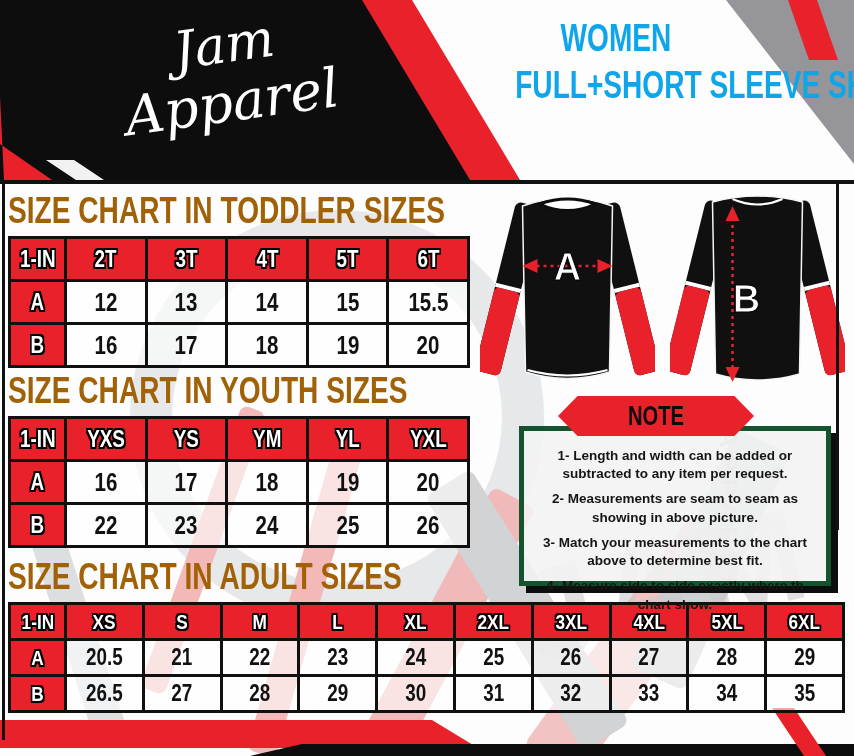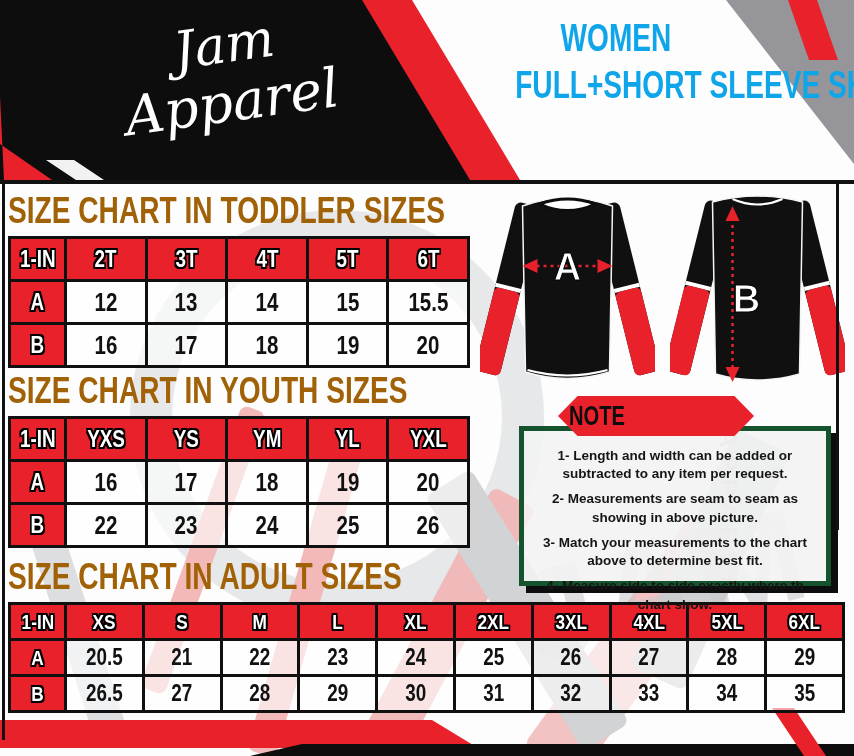--- a/index.html
+++ b/index.html
@@ -67,21 +67,21 @@
   
   .shirts{position:absolute;left:480px;top:2px;width:362px;height:216px;z-index:4;}
   .shirts svg{position:absolute;top:0;}
 
   
   .note-box{position:absolute;left:519px;top:246px;width:312px;height:160px;z-index:4;
     background:rgba(243,243,243,0.88);border:5px solid #14532d;box-shadow:7px 7px 0 #0d0d0d;padding:16px 8px 4px 8px;box-sizing:border-box;}
   .note-box p{margin:0 0 7px 0;font-size:13.5px;font-weight:700;color:#151515;text-align:center;line-height:1.35;}
   .note-ribbon{position:absolute;left:558px;top:216px;width:196px;height:40px;z-index:5;background:#e8212b;
     clip-path:polygon(0% 50%,10% 0%,90% 0%,100% 50%,90% 100%,10% 100%);
-    display:flex;align-items:center;}
+    display:flex;align-items:center;justify-content:center;}
   .note-ribbon span{font-size:28px;font-weight:900;color:#0d0d0d;}
 
   
   .band-red{position:absolute;left:0;top:540px;width:478px;height:28px;background:#e8212b;z-index:3;
     clip-path:polygon(0 0,432px 0,478px 28px,0 28px);}
   .band-black{position:absolute;left:0;bottom:0;width:854px;height:12px;background:#0d0d0d;z-index:3;
     clip-path:polygon(302px 0,854px 0,854px 12px,250px 12px);}
   .diag-red{position:absolute;left:768px;top:528px;width:60px;height:48px;background:#e8212b;z-index:3;
     clip-path:polygon(4px 0,26px 0,58px 48px,36px 48px);}
 </style>

